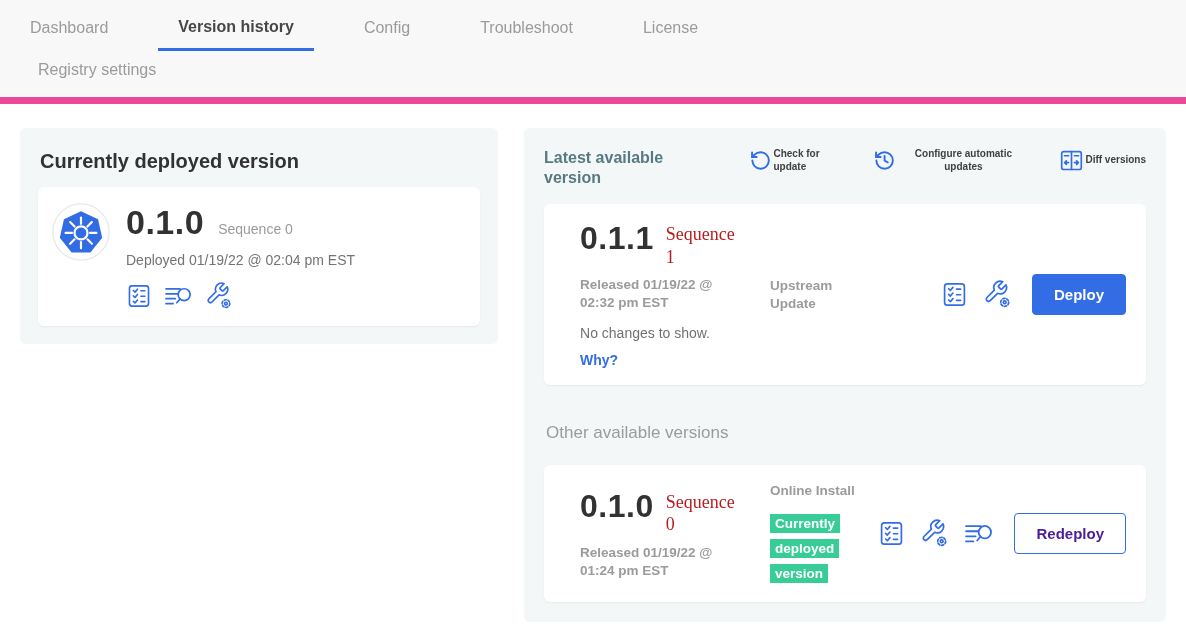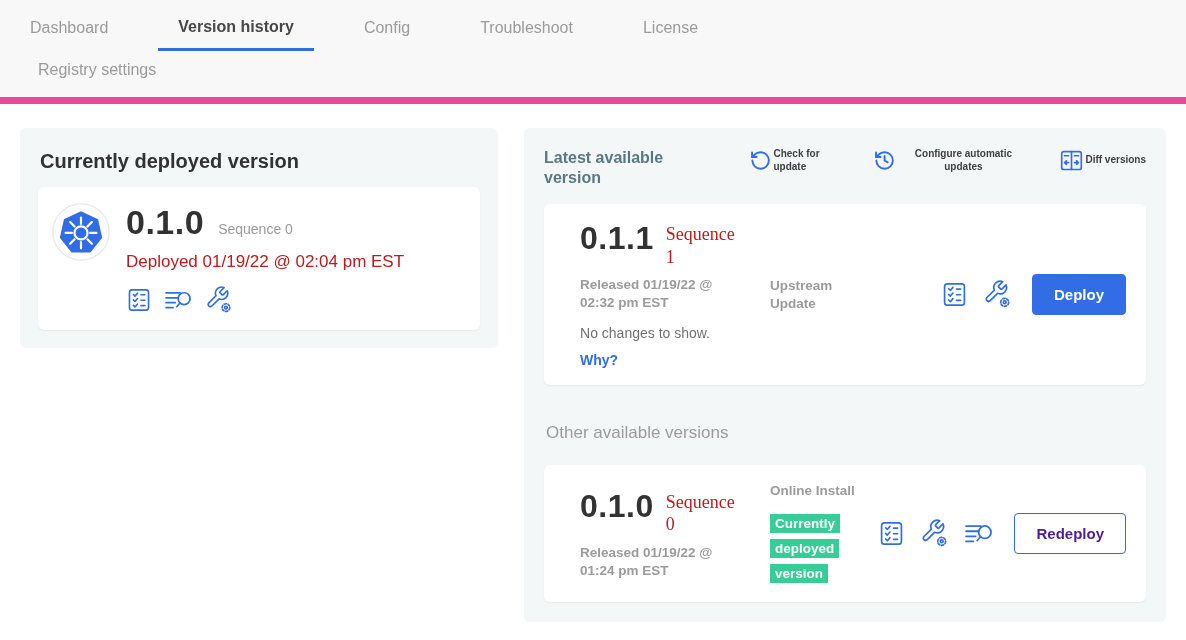--- a/index.html
+++ b/index.html
@@ -24,21 +24,21 @@
   .lp-title { font-size:20px; font-weight:700; color:#323232; margin:2px 0 14px 2px; }
 
   .card { background:#fff; border-radius:6px; box-shadow:0 1px 2px rgba(0,0,0,.06); }
 
   
   .deployed-card { display:flex; gap:16px; padding:16px 14px; align-items:flex-start; }
   .k8s-badge { flex:0 0 58px; }
   .version-line { display:flex; align-items:baseline; gap:14px; }
   .vnum-lg { font-size:34px; font-weight:700; letter-spacing:.5px; }
   .vseq { font-size:14px; color:#9b9b9b; }
-  .vdate { font-size:17px; font-weight:500; color:#b91c1c; margin-top:10px; }
+  .vdate { font-size:14px; font-weight:500; color:#737373; margin-top:10px; }
   .icon-row { display:flex; align-items:center; gap:12px; margin-top:14px; }
   .icon-btn { display:inline-flex; cursor:pointer; }
 
   
   .rp-header { display:flex; align-items:flex-start; margin-bottom:16px; }
   .rp-title { font-size:16px; font-weight:700; color:#577981; line-height:1.25; width:132px; }
   .rp-link { display:flex; align-items:center; gap:1px; color:#404040; font-size:10px;
              font-weight:700; line-height:1.25; text-decoration:none; cursor:pointer; }
   .rp-link .lbl2 { width:70px; }
   .rp-link .lbl3 { width:132px;text-align:center; }

